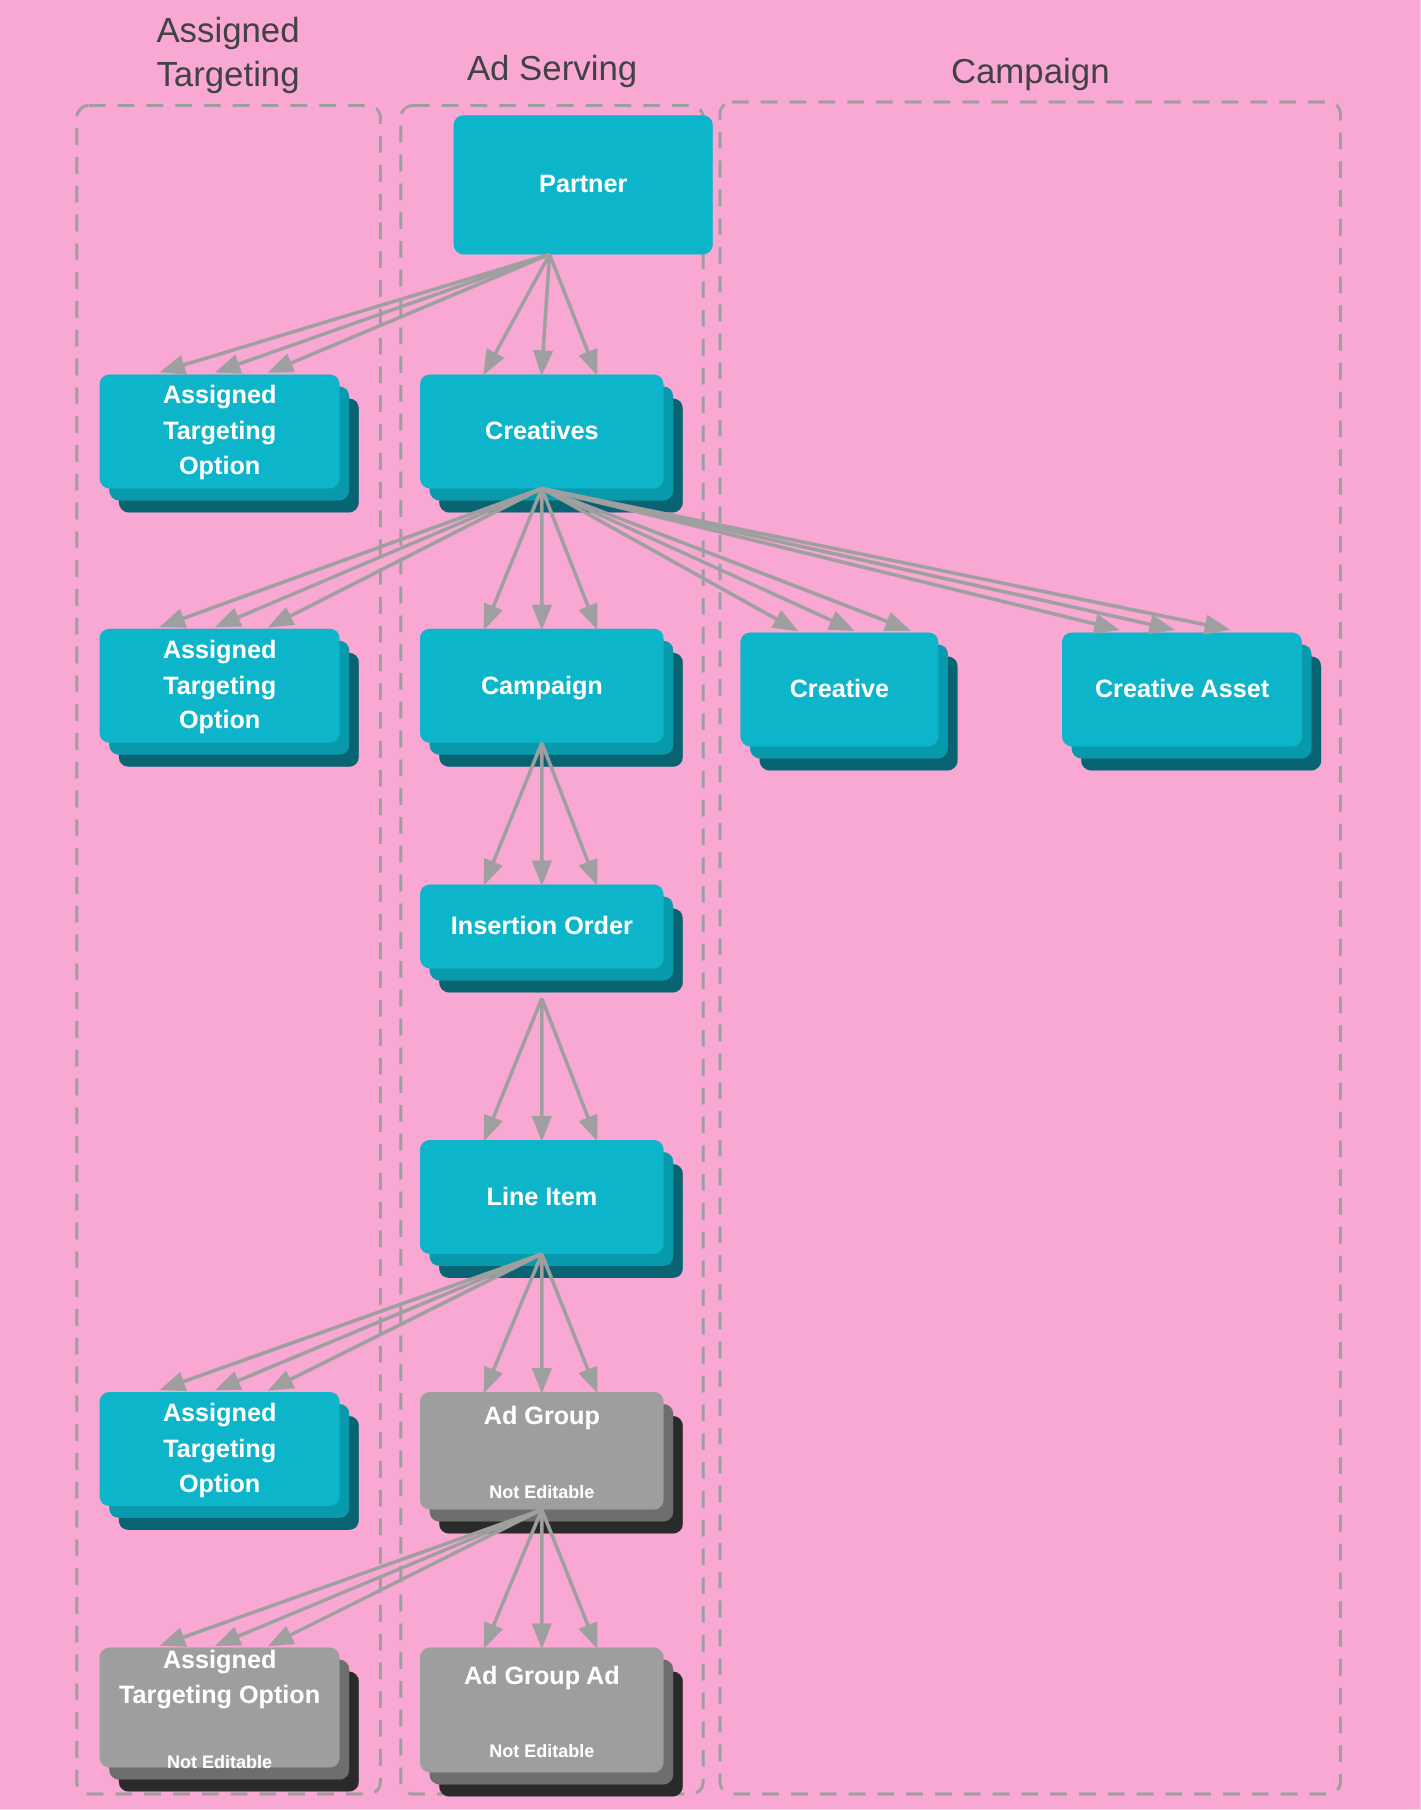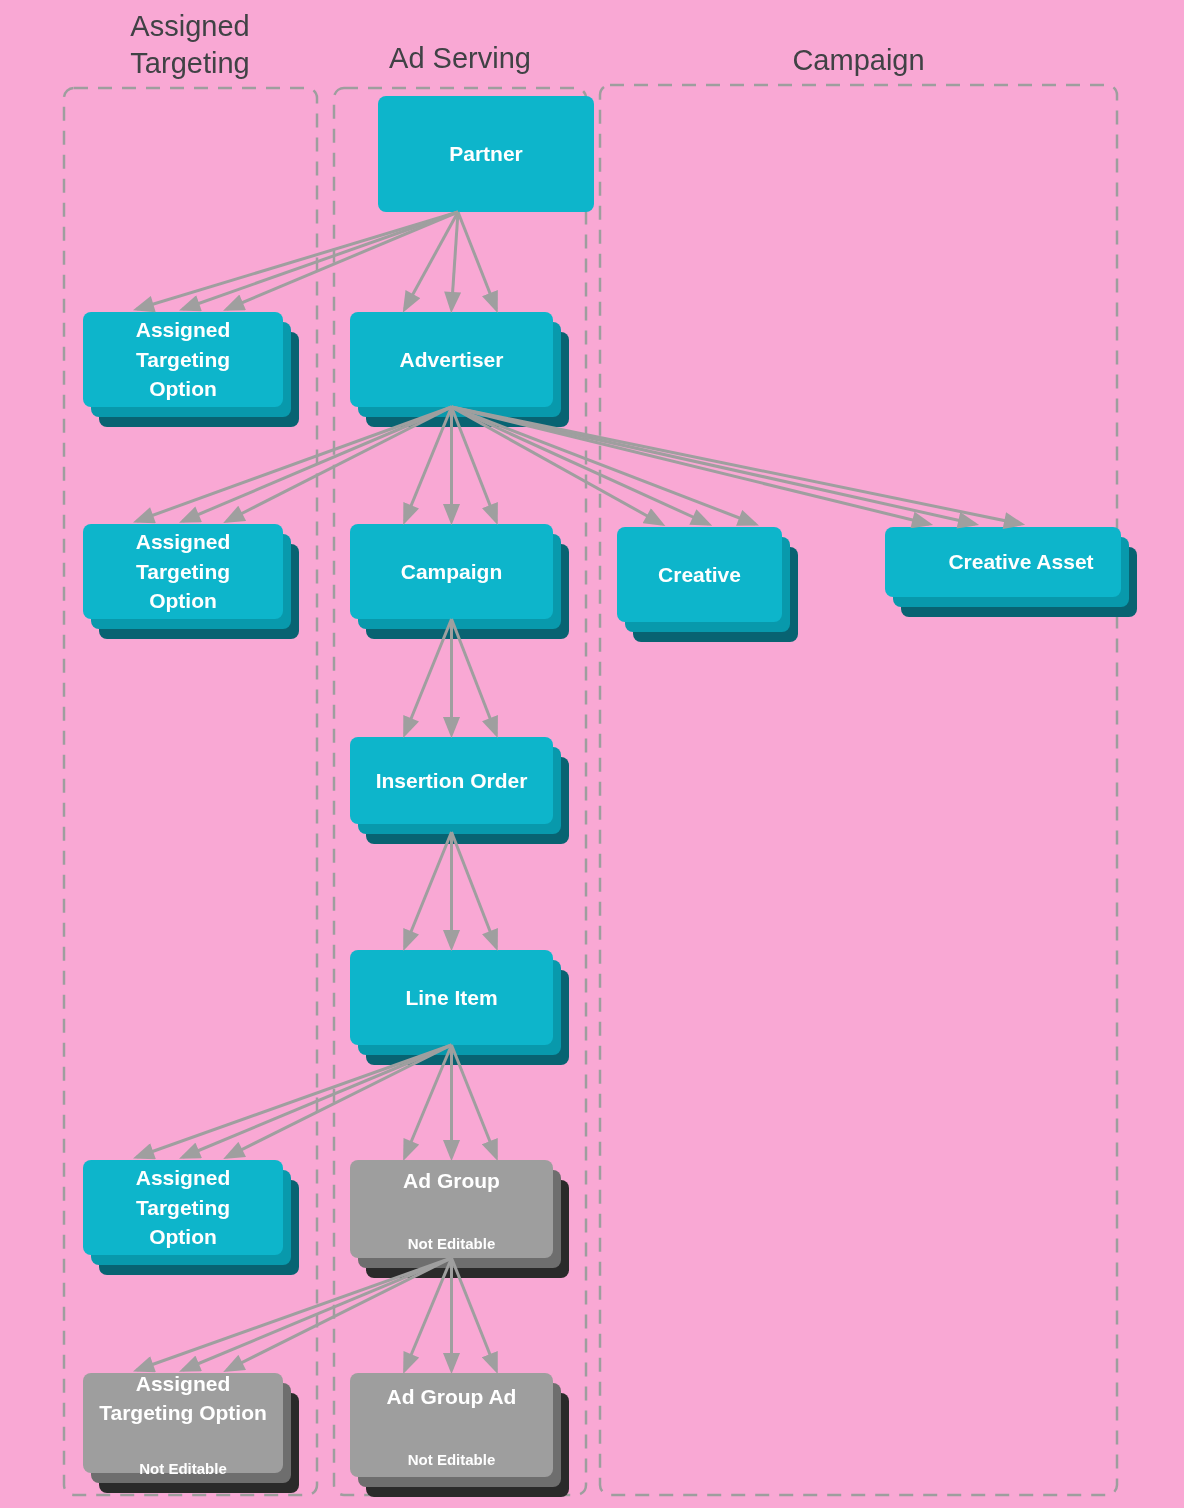--- a/index.html
+++ b/index.html
@@ -82,40 +82,40 @@
 
   <div class="node teal" style="left: 350px; top: 96px; width: 216px; height: 116px; margin-left: 28px;">
     <div class="node-label">Partner</div>
   </div>
 
   <div class="node teal stacked narrow" style="left: 83px; top: 312px; width: 200px; height: 95px;">
     <div class="node-label">Assigned Targeting Option</div>
   </div>
 
   <div class="node teal stacked" style="left: 350px; top: 312px; width: 203px; height: 95px;">
-    <div class="node-label">Advertiser</div>
+    <div class="node-label">Creatives</div>
   </div>
 
   <div class="node teal stacked narrow" style="left: 83px; top: 524px; width: 200px; height: 95px;">
     <div class="node-label">Assigned Targeting Option</div>
   </div>
 
   <div class="node teal stacked" style="left: 350px; top: 524px; width: 203px; height: 95px;">
     <div class="node-label">Campaign</div>
   </div>
 
   <div class="node teal stacked" style="left: 617px; top: 527px; width: 165px; height: 95px;">
     <div class="node-label">Creative</div>
   </div>
 
-  <div class="node teal stacked" style="left: 885px; top: 527px; width: 200px; height: 70px; padding-left: 36px;">
+  <div class="node teal stacked" style="left: 885px; top: 527px; width: 200px; height: 95px;">
     <div class="node-label">Creative Asset</div>
   </div>
 
-  <div class="node teal stacked" style="left: 350px; top: 737px; width: 203px; height: 87px;">
+  <div class="node teal stacked" style="left: 350px; top: 737px; width: 203px; height: 70px;">
     <div class="node-label">Insertion Order</div>
   </div>
 
   <div class="node teal stacked" style="left: 350px; top: 950px; width: 203px; height: 95px;">
     <div class="node-label">Line Item</div>
   </div>
 
   <div class="node teal stacked narrow" style="left: 83px; top: 1160px; width: 200px; height: 95px;">
     <div class="node-label">Assigned Targeting Option</div>
   </div>

